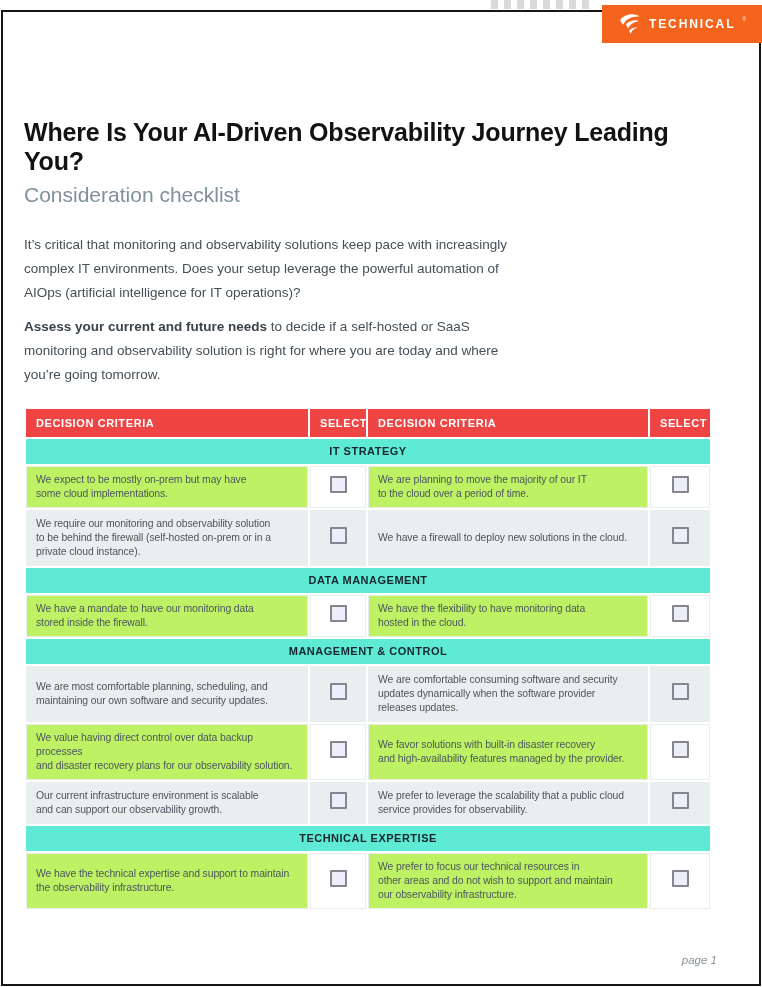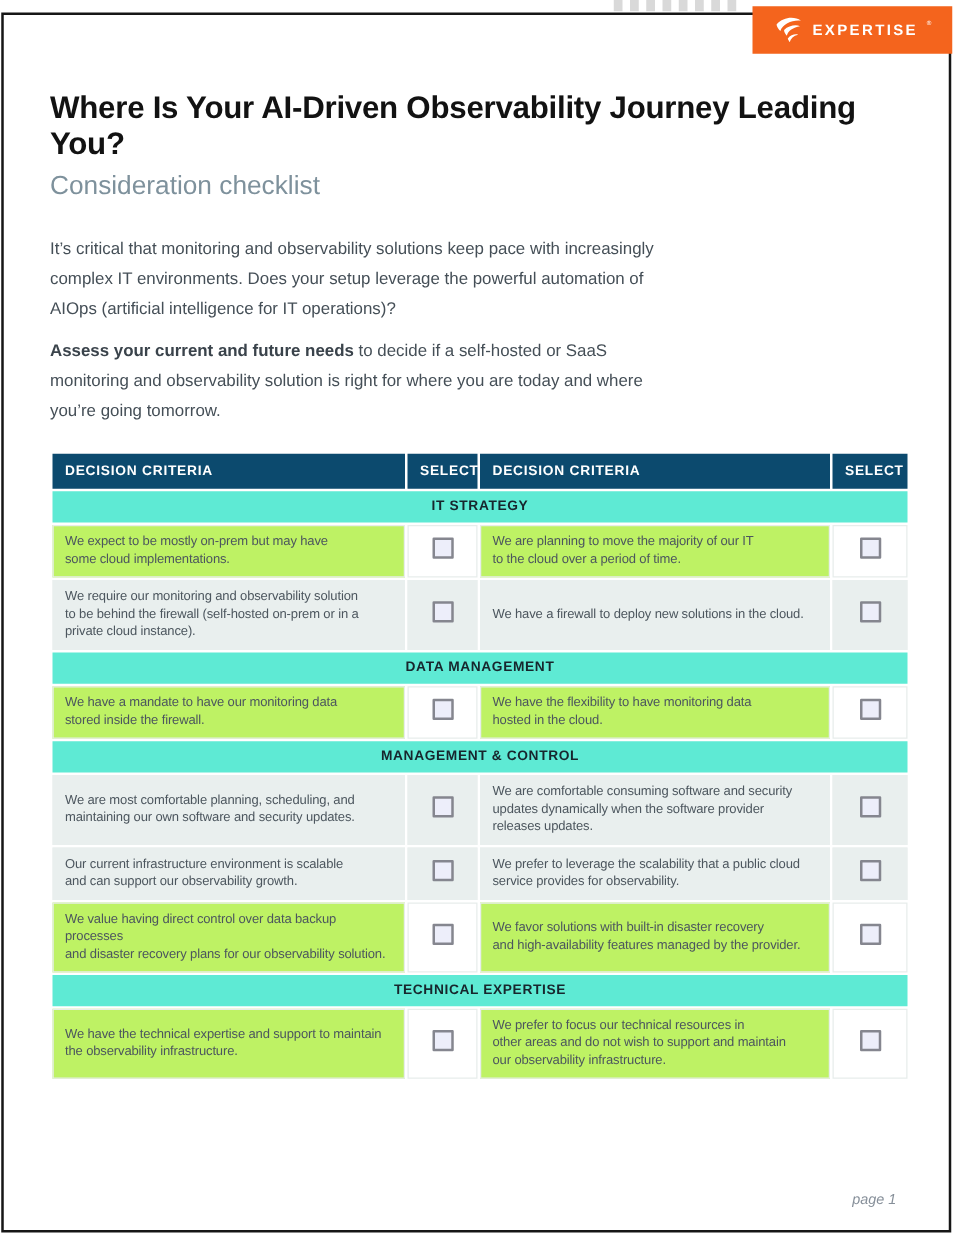--- a/index.html
+++ b/index.html
@@ -25,21 +25,21 @@
     position: absolute; top: 5px; right: 0;
     width: 160px; height: 38px;
     background: #f4641d;
     display: flex; align-items: center; justify-content: center; gap: 7px;
   }
   .logo-icon { display: flex; align-items: center; }
   .logo-text {
     color: #ffffff; font-size: 12px; font-weight: bold; letter-spacing: 1.9px;
   }
   .logo-tm { color: #ffffff; font-size: 5px; vertical-align: top; position: relative; top: -5px; }
-  .content { padding: 72px 40px 0 40px; }
+  .content { padding: 72px 40px 0 24px; margin-top: 46px; }
   h1 {
     margin: 0; font-size: 25px; line-height: 1.15;
     color: #121212; font-weight: bold; letter-spacing: -0.2px;
   }
   .subtitle {
     margin-top: 6px; font-size: 21px; line-height: 1.2;
     color: #7e919c; font-weight: normal;
   }
   p.intro, p.assess {
     color: #454f57; font-size: 13.5px; line-height: 24px;
@@ -54,21 +54,21 @@
     width: 686px;
     border-collapse: separate; border-spacing: 2px;
     table-layout: fixed;
     background: #ffffff;
   }
   col.c-crit1 { width: 282px; }
   col.c-sel1  { width: 56px; }
   col.c-crit2 { width: 280px; }
   col.c-sel2  { width: 60px; }
   tr.thead th {
-    background: #0c4a6e; color: #ffffff;
+    background: #ef4444; color: #ffffff;
     font-size: 11px; font-weight: bold; letter-spacing: 0.6px;
     height: 28px; padding: 0 10px;
   }
   th.h-crit { text-align: left; }
   th.h-sel  { text-align: center; padding: 0 2px; }
   tr.section td {
     background: #5eead4; color: #17262d;
     font-size: 11px; font-weight: bold; letter-spacing: 0.5px;
     text-align: center; height: 25px; padding: 2px 0;
   }
@@ -111,21 +111,21 @@
   </div>
 
   <div class="logo">
     <span class="logo-icon">
       <svg width="24" height="24" viewBox="0 0 32 32" aria-hidden="true">
         <path fill="#ffffff" d="M3 10 C10 2 22 1 29 6 C20 5 10 9 7 17 C5 15 3 12 3 10 Z"></path>
         <path fill="#ffffff" d="M11 16 C16 11 24 10 28 12 C21 13 15 17 14 22 C12 20 11 18 11 16 Z"></path>
         <path fill="#ffffff" d="M15 25 C18 21 23 20 26 21 C21 22 18 25 17 29 C16 27 15 26 15 25 Z"></path>
       </svg>
     </span>
-    <span class="logo-text">EXPERTISE</span>
+    <span class="logo-text">TECHNICAL</span>
       <span class="logo-tm">®</span>
   </div>
 
   <div class="content">
     <h1>Where Is Your AI-Driven Observability Journey Leading You?</h1>
     <div class="subtitle">Consideration checklist</div>
 
     <p class="intro">It’s critical that monitoring and observability solutions keep pace with increasingly
 complex IT environments. Does your setup leverage the powerful automation of
 AIOps (artificial intelligence for IT operations)?</p>
@@ -185,36 +185,36 @@
         </tr>
         <tr class="row alt">
           <td class="crit">We are most comfortable planning, scheduling, and
 maintaining our own software and security updates.</td>
           <td class="sel"><span class="checkbox"></span></td>
           <td class="crit">We are comfortable consuming software and security
 updates dynamically when the software provider
 releases updates.</td>
           <td class="sel"><span class="checkbox"></span></td>
         </tr>
+        <tr class="row">
+          <td class="crit">We value having direct control over data backup processes
+and disaster recovery plans for our observability solution.</td>
+          <td class="sel"><span class="checkbox"></span></td>
+          <td class="crit">We favor solutions with built-in disaster recovery
+and high-availability features managed by the provider.</td>
+          <td class="sel"><span class="checkbox"></span></td>
+        </tr>
         <tr class="row alt">
           <td class="crit">Our current infrastructure environment is scalable
 and can support our observability growth.</td>
           <td class="sel"><span class="checkbox"></span></td>
           <td class="crit">We prefer to leverage the scalability that a public cloud
 service provides for observability.</td>
           <td class="sel"><span class="checkbox"></span></td>
         </tr>
-        <tr class="row">
-          <td class="crit">We value having direct control over data backup processes
-and disaster recovery plans for our observability solution.</td>
-          <td class="sel"><span class="checkbox"></span></td>
-          <td class="crit">We favor solutions with built-in disaster recovery
-and high-availability features managed by the provider.</td>
-          <td class="sel"><span class="checkbox"></span></td>
-        </tr>
 
         <tr class="section">
           <td colspan="4">TECHNICAL EXPERTISE</td>
         </tr>
         <tr class="row">
           <td class="crit">We have the technical expertise and support to maintain
 the observability infrastructure.</td>
           <td class="sel"><span class="checkbox"></span></td>
           <td class="crit">We prefer to focus our technical resources in
 other areas and do not wish to support and maintain

